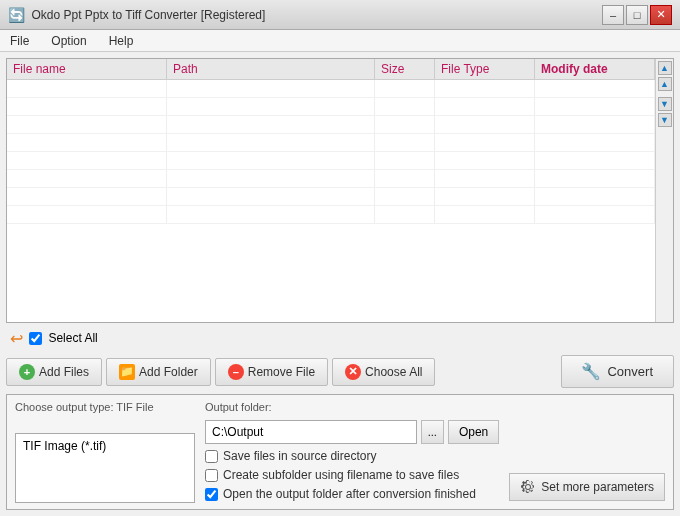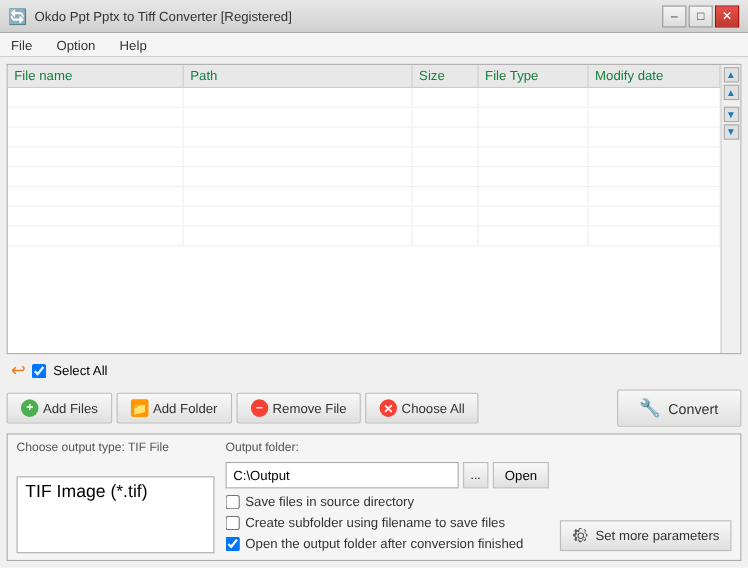--- a/index.html
+++ b/index.html
@@ -95,29 +95,29 @@
 
     .table-header {
       display: flex;
       background: #e8e8e8;
       border-bottom: 1px solid #ccc;
     }
     .th-cell {
       padding: 3px 6px;
       border-right: 1px solid #ccc;
       font-size: 12px;
-      color: #15803d;
+      color: #be185d;
       white-space: nowrap;
       overflow: hidden;
     }
     .th-filename { width: 160px; }
     .th-path { flex: 1; }
     .th-size { width: 60px; }
     .th-filetype { width: 100px; }
-    .th-modify { width: 120px; }
+    .th-modify { width: 120px; font-weight: bold; }
 
     .table-body {
       flex: 1;
       display: flex;
       flex-direction: column;
     }
     .table-row {
       display: flex;
       border-bottom: 1px solid #f0f0f0;
       min-height: 18px;
@@ -230,21 +230,21 @@
     .section-label {
       font-size: 11px;
       color: #555;
     }
     .output-type-list {
       border: 1px solid #aaa;
       background: white;
       padding: 3px;
       height: 70px;
       overflow-y: auto;
-      font-size: 16px;
+      font-size: 12px;
     }
     .output-type-item {
       padding: 2px 4px;
     }
     .output-folder-section {
       flex: 1;
       display: flex;
       flex-direction: column;
       gap: 5px;
     }

